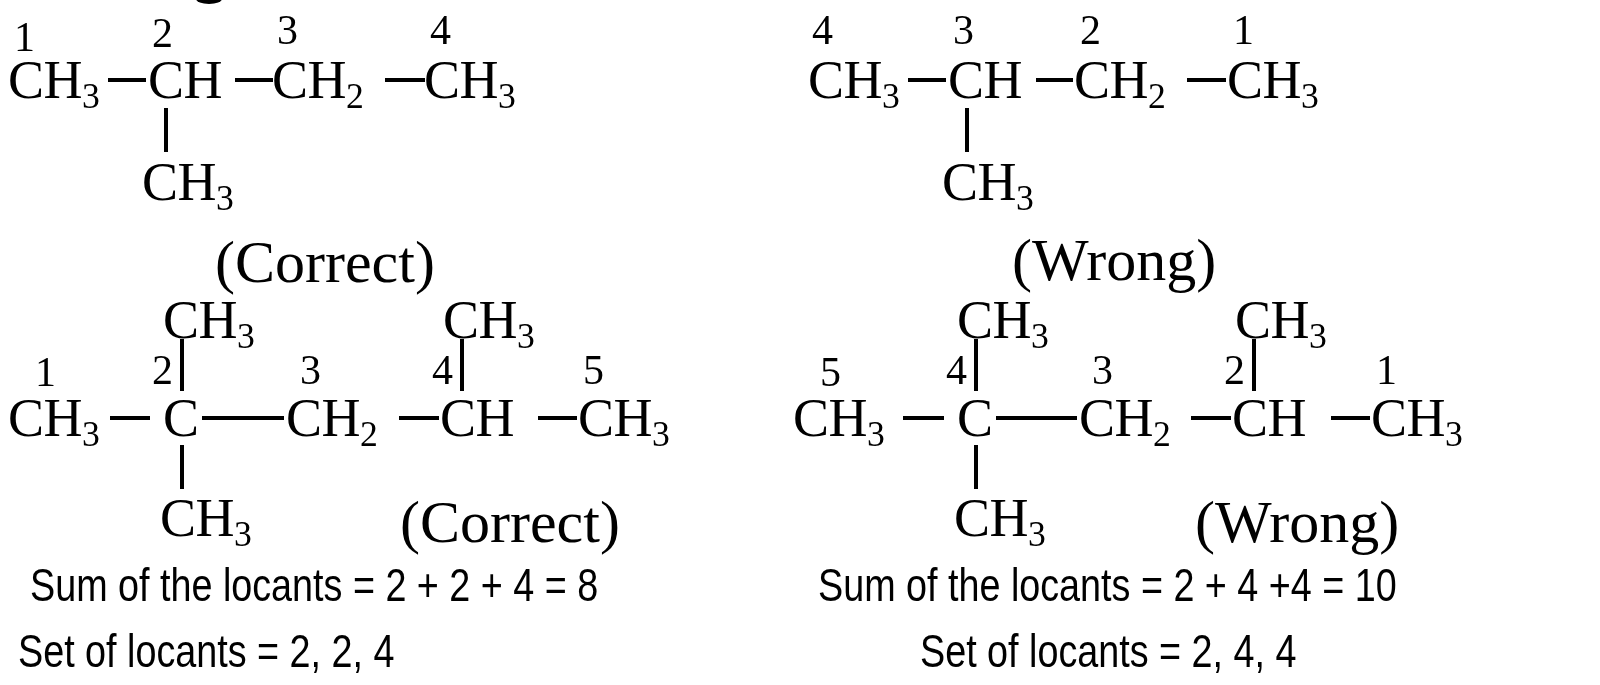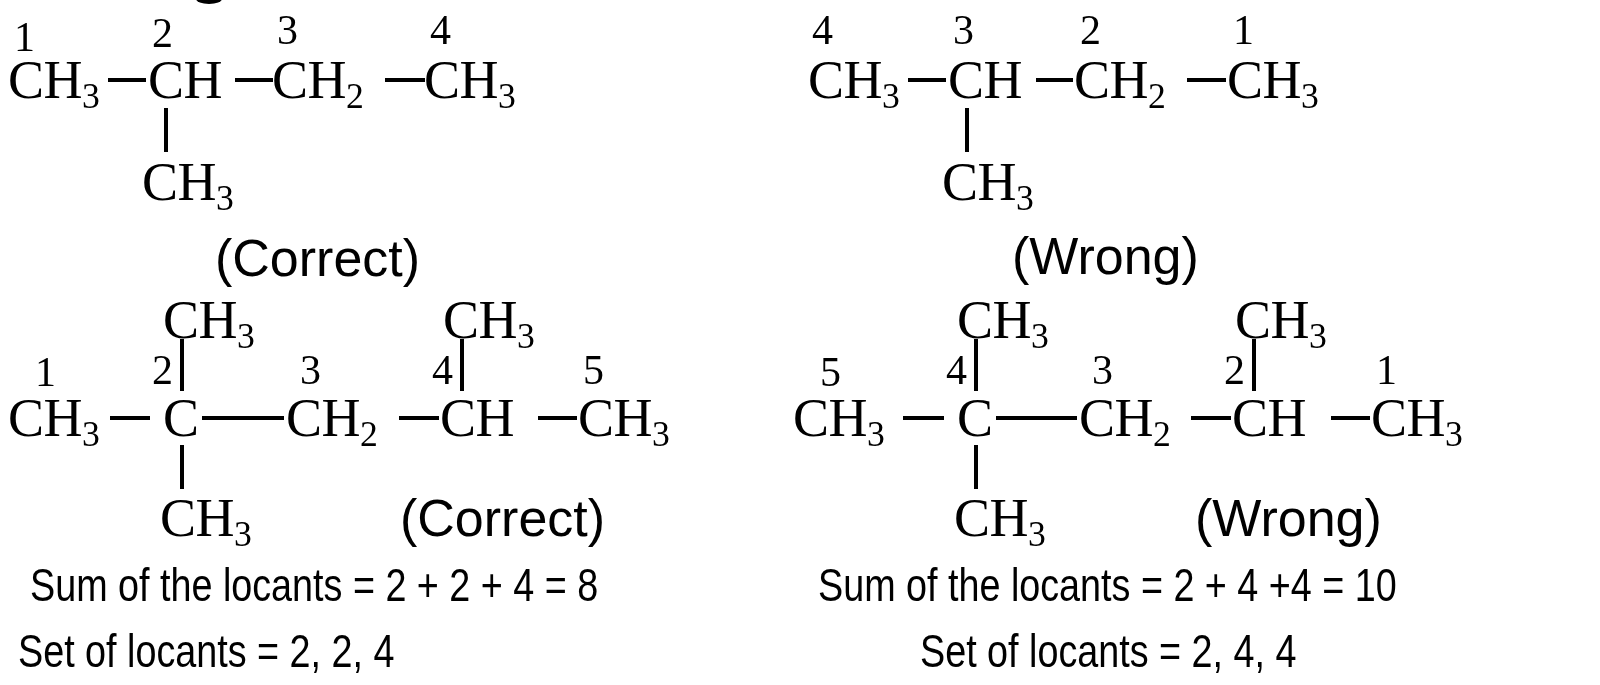--- a/index.html
+++ b/index.html
@@ -54,22 +54,22 @@
   
   .bond-v {
     position: absolute;
     width: 4px;
     background: #000;
   }
 
   
   .verdict {
     position: absolute;
-    font-family: Liberation Sans, sans-serif;
-    font-size: 52px;
+    font-family: Liberation Serif, serif;
+    font-size: 60px;
     line-height: 1;
     white-space: nowrap;
   }
 
   
   .summary {
     position: absolute;
     font-family: "Liberation Sans", "DejaVu Sans", sans-serif;
     font-size: 46px;
     line-height: 1;

